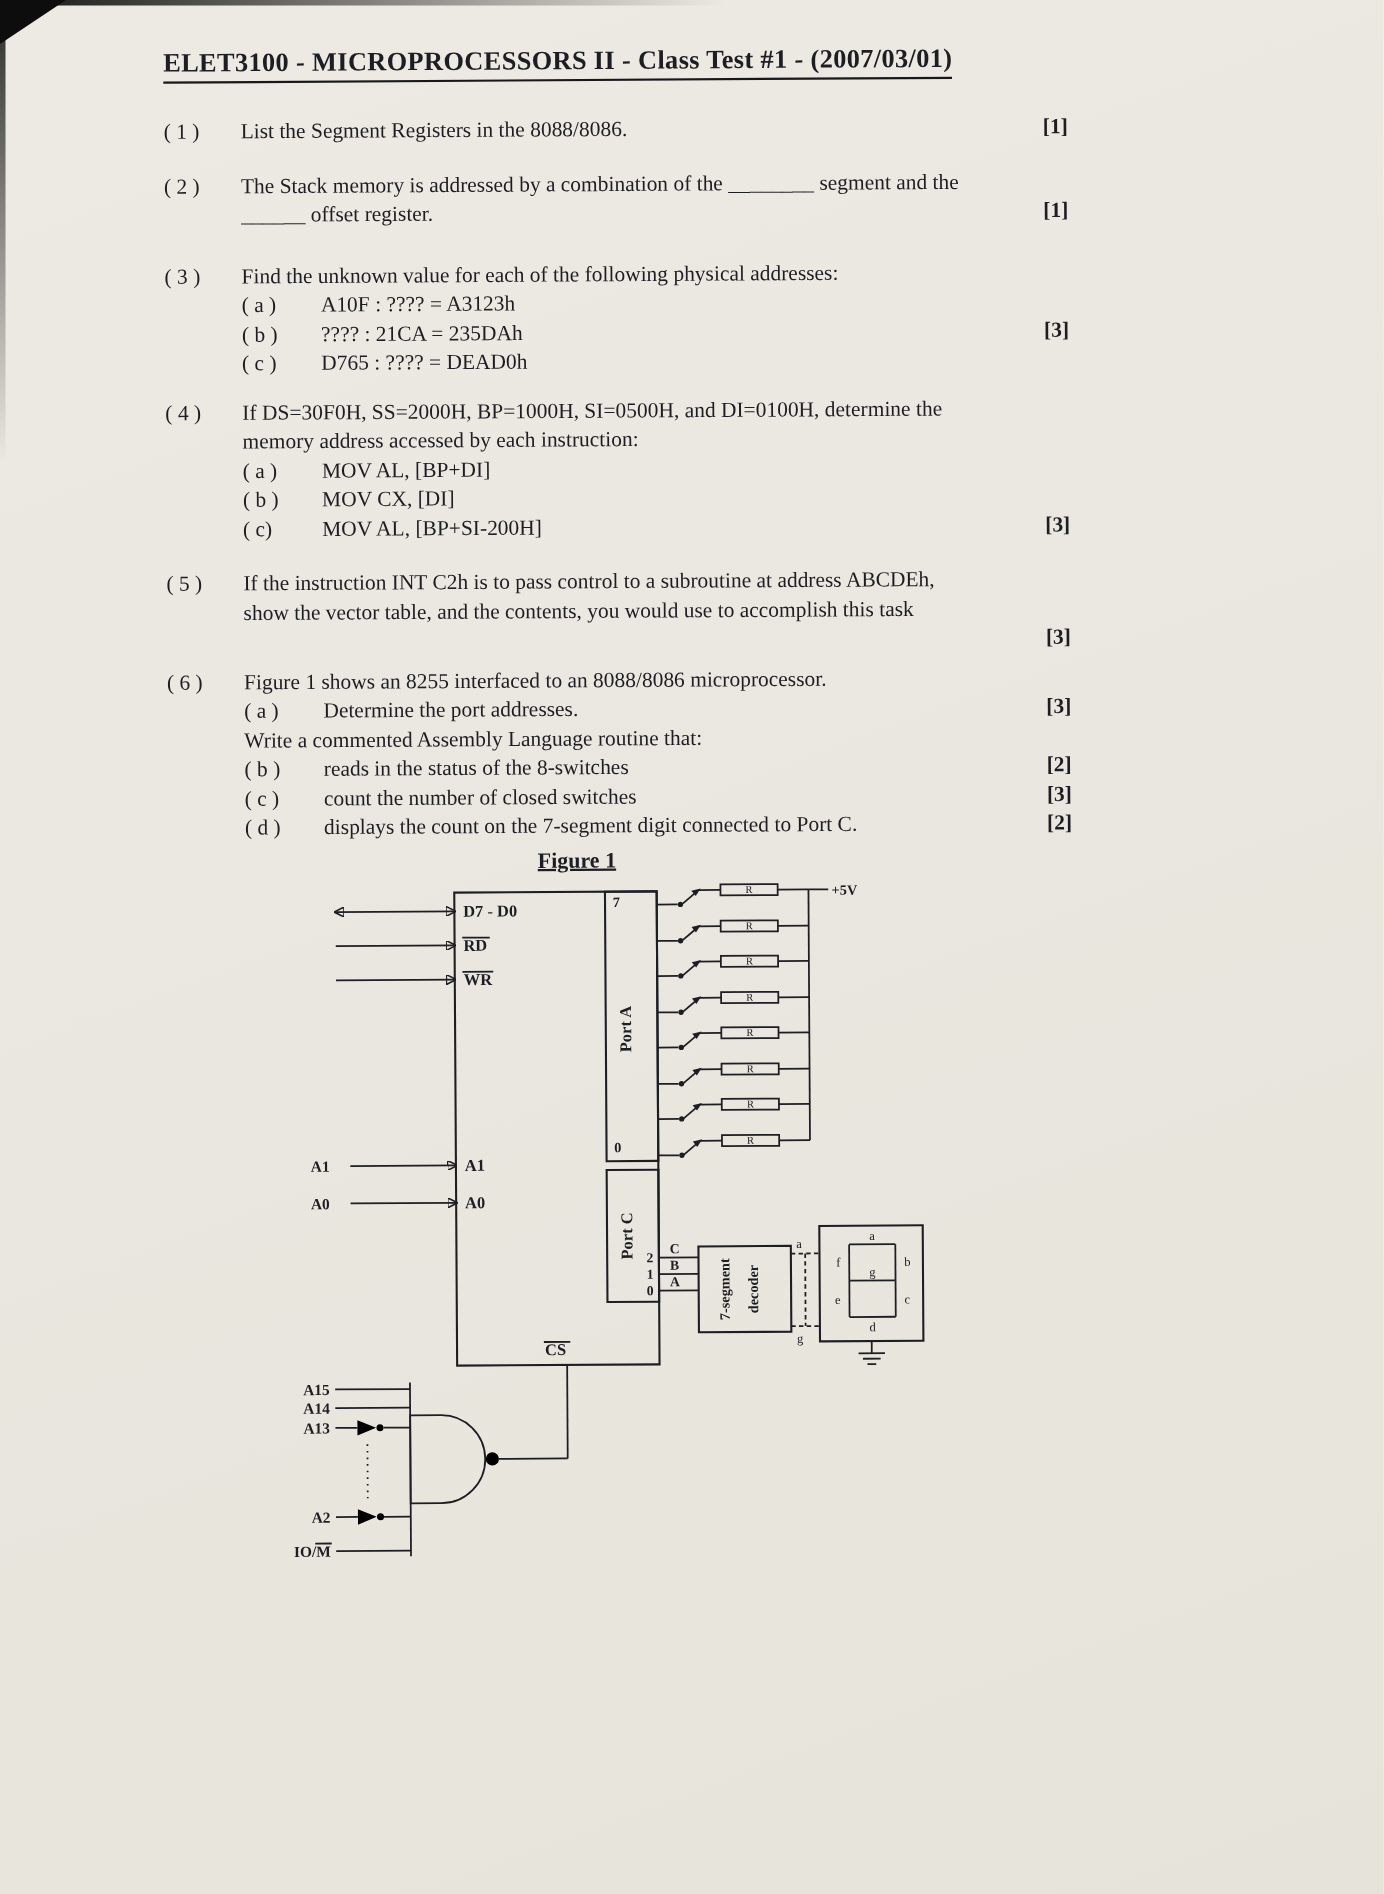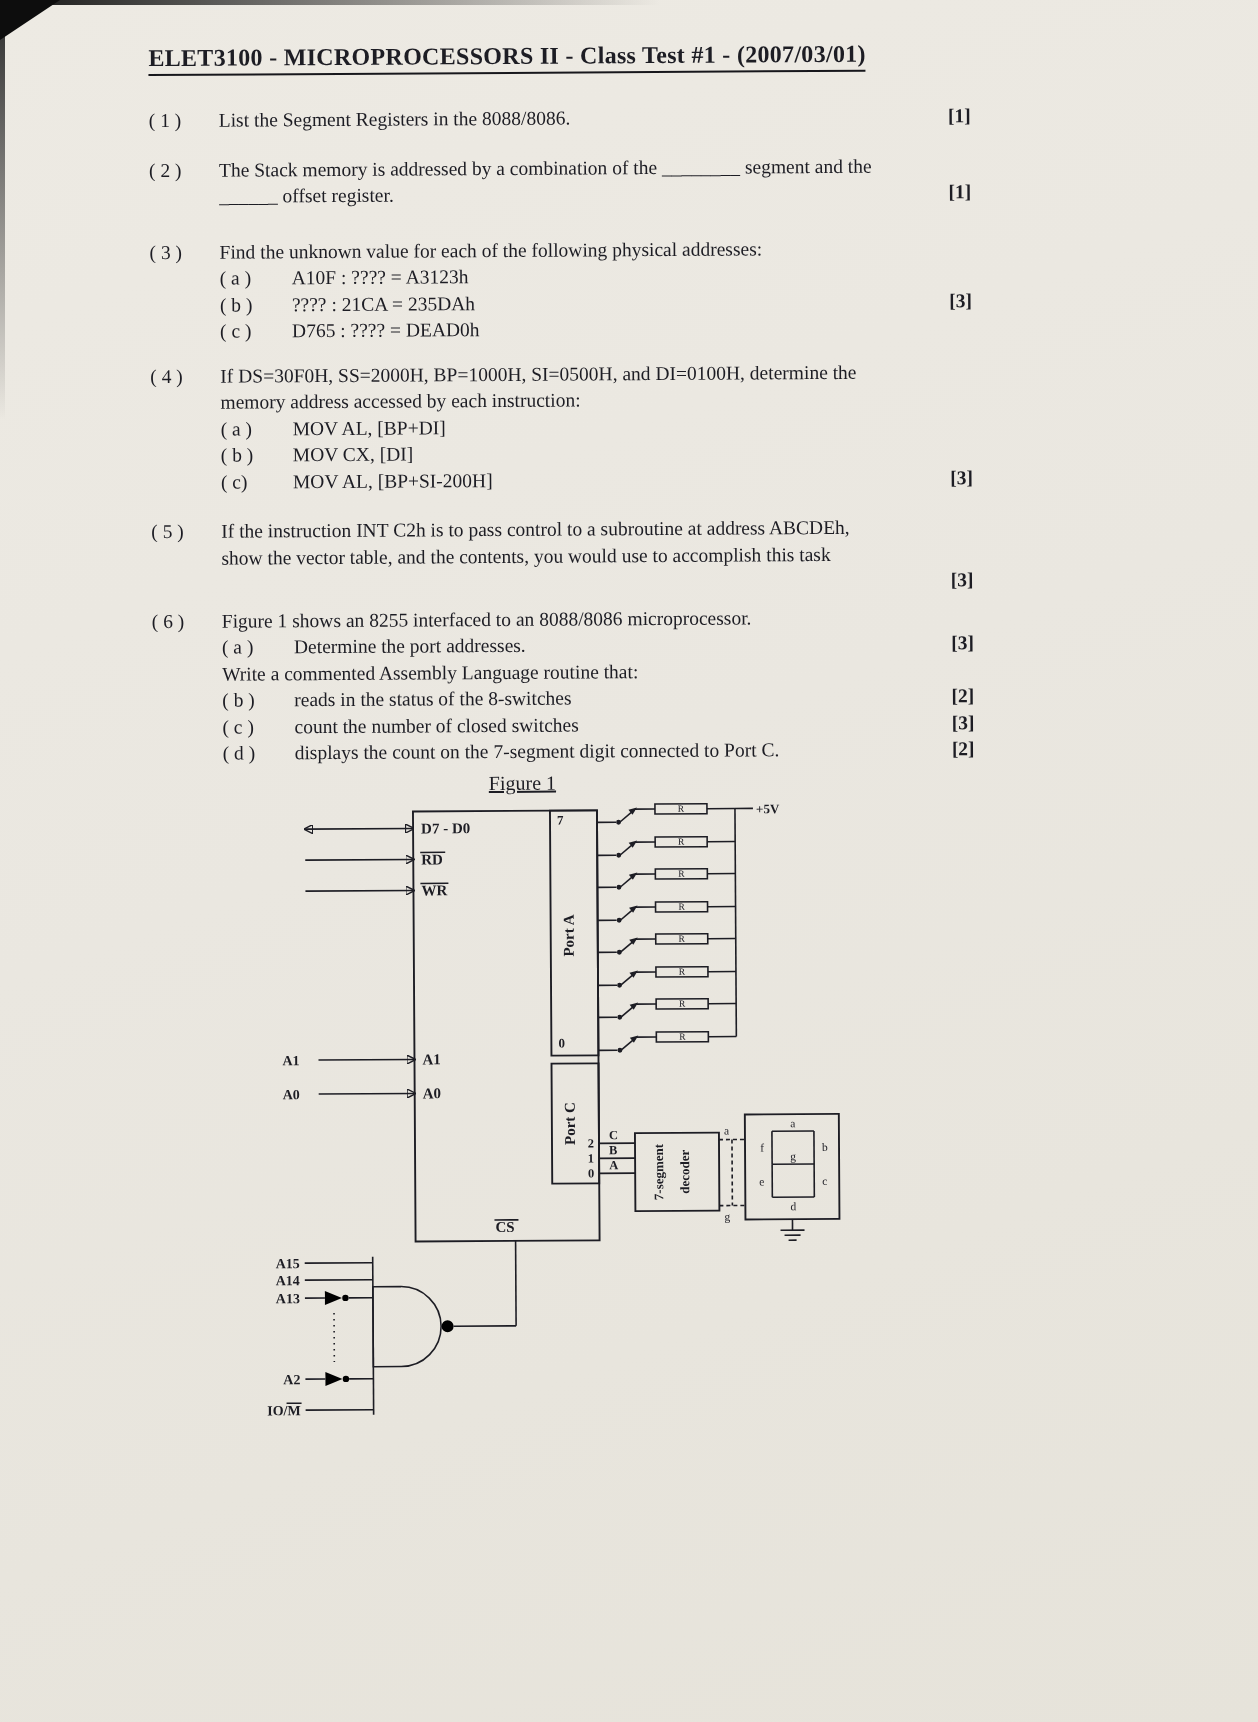--- a/index.html
+++ b/index.html
@@ -26,21 +26,21 @@
   .row { display:flex; font-size:19.5px; line-height:26.5px; }
   .qnum { width:70px; flex:0 0 70px; }
   .sub  { width:72px; flex:0 0 72px; }
   .txt  { flex:1; }
   .mark { width:58px; flex:0 0 58px; text-align:right; font-weight:700; }
 
   .q1 { margin-top:32px; } .q2 { margin-top:23px; } .q3 { margin-top:29px; }
   .q4 { margin-top:18px; } .q5 { margin-top:23px; } .q6 { margin-top:10px; }
 
   .fig-heading { margin:6px 0 0 336px; width:max-content; font-size:20px;
-    font-weight:400; text-decoration:underline; }
+    font-weight:700; text-decoration:underline; }
 
   .fig { display:block; margin:6px 0 0 82px; }
   .fig line, .fig rect, .fig path, .fig polyline {
     stroke:#1d1d24; stroke-width:1.6; fill:none; }
   .fig .box { stroke-width:1.9; }
   .fig .fill { fill:#1d1d24; stroke:none; }
   .fig text { font-family:"Liberation Serif", serif; fill:#1d1d24; stroke:none; }
   .t15 { font-size:15px; font-weight:700; }
   .t14 { font-size:14px; font-weight:700; }
   .t13 { font-size:13px; font-weight:700; }

